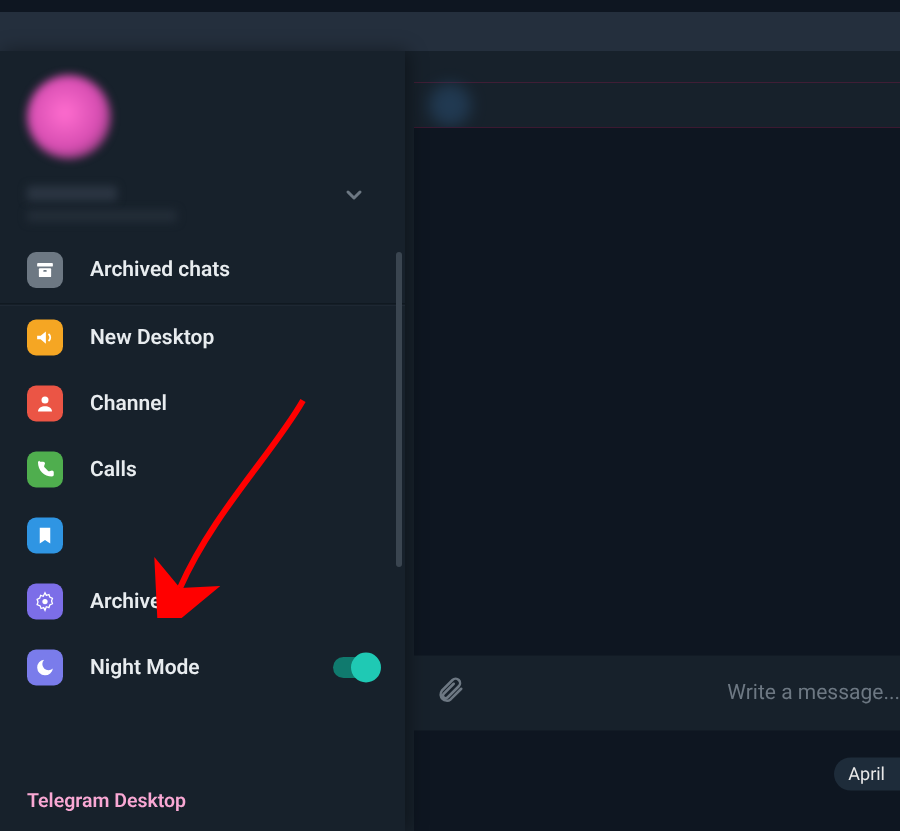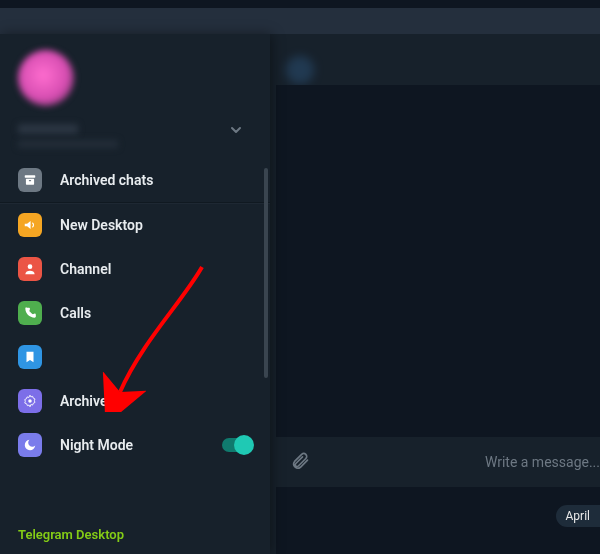--- a/index.html
+++ b/index.html
@@ -184,21 +184,21 @@
     border-radius: 50%;
     background: #1fc9b4;
   }
 
   .footer {
     position: absolute;
     left: 0; bottom: 0;
     width: 100%;
     padding: 10px 18px 12px;
     box-sizing: border-box;
-    color: #84cc16;
+    color: #f9a8d4;
     font-size: 13px;
     font-weight: 600;
   }
 
   
   .arrow {
     position: absolute;
     left: 102px; top: 262px;
     width: 120px; height: 150px;
     pointer-events: none;

